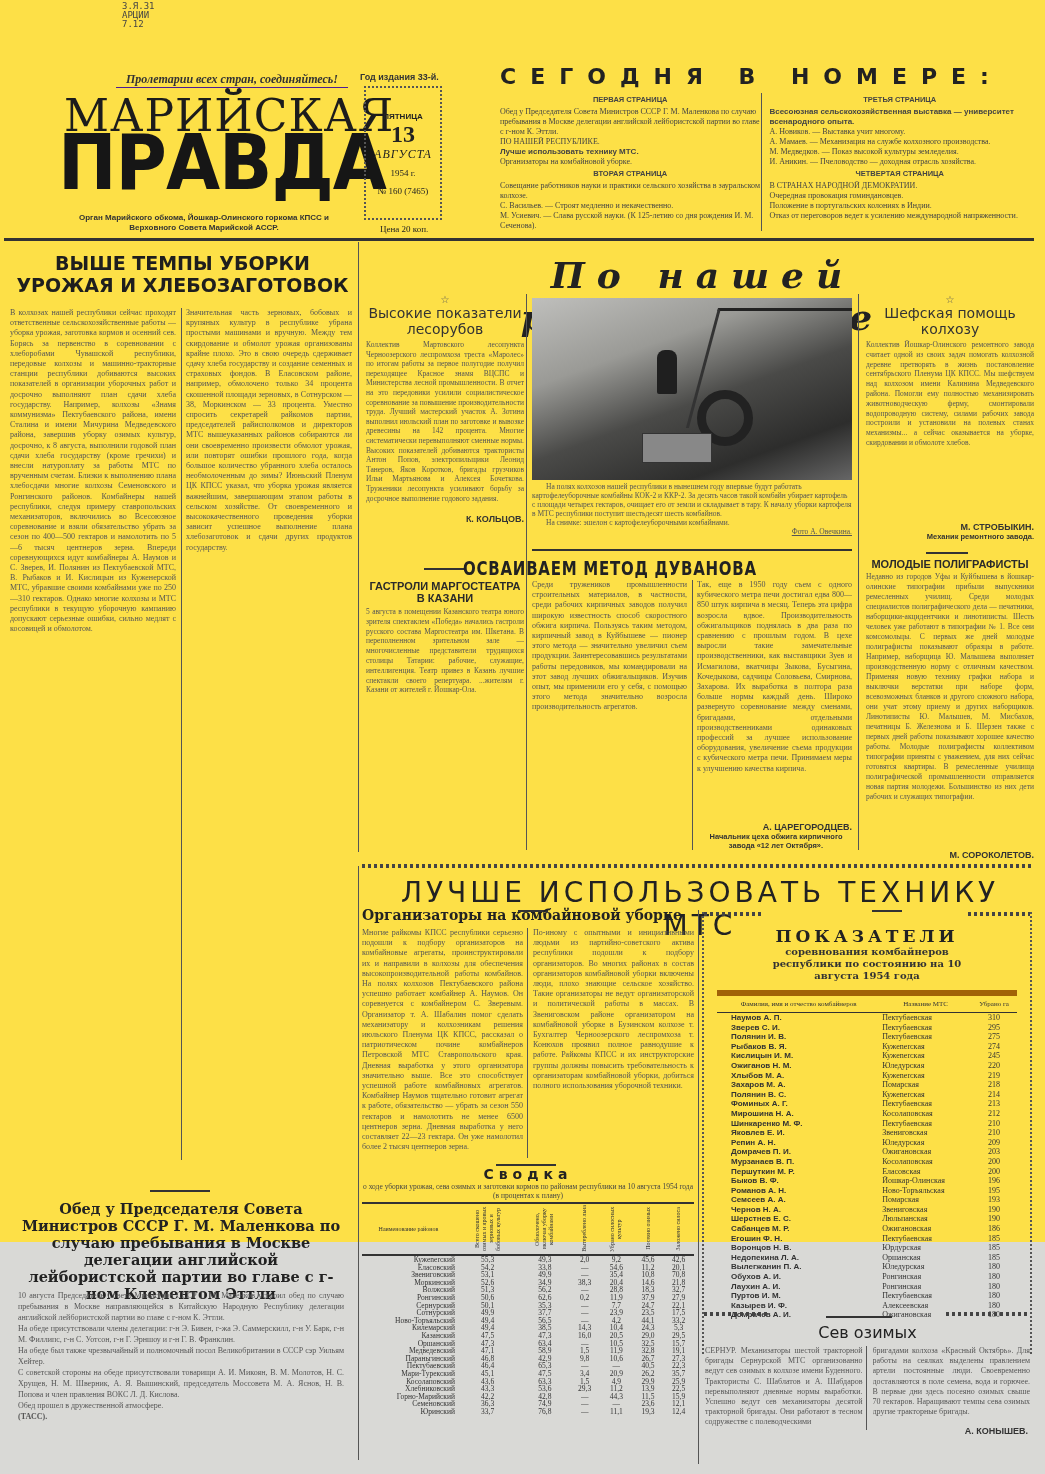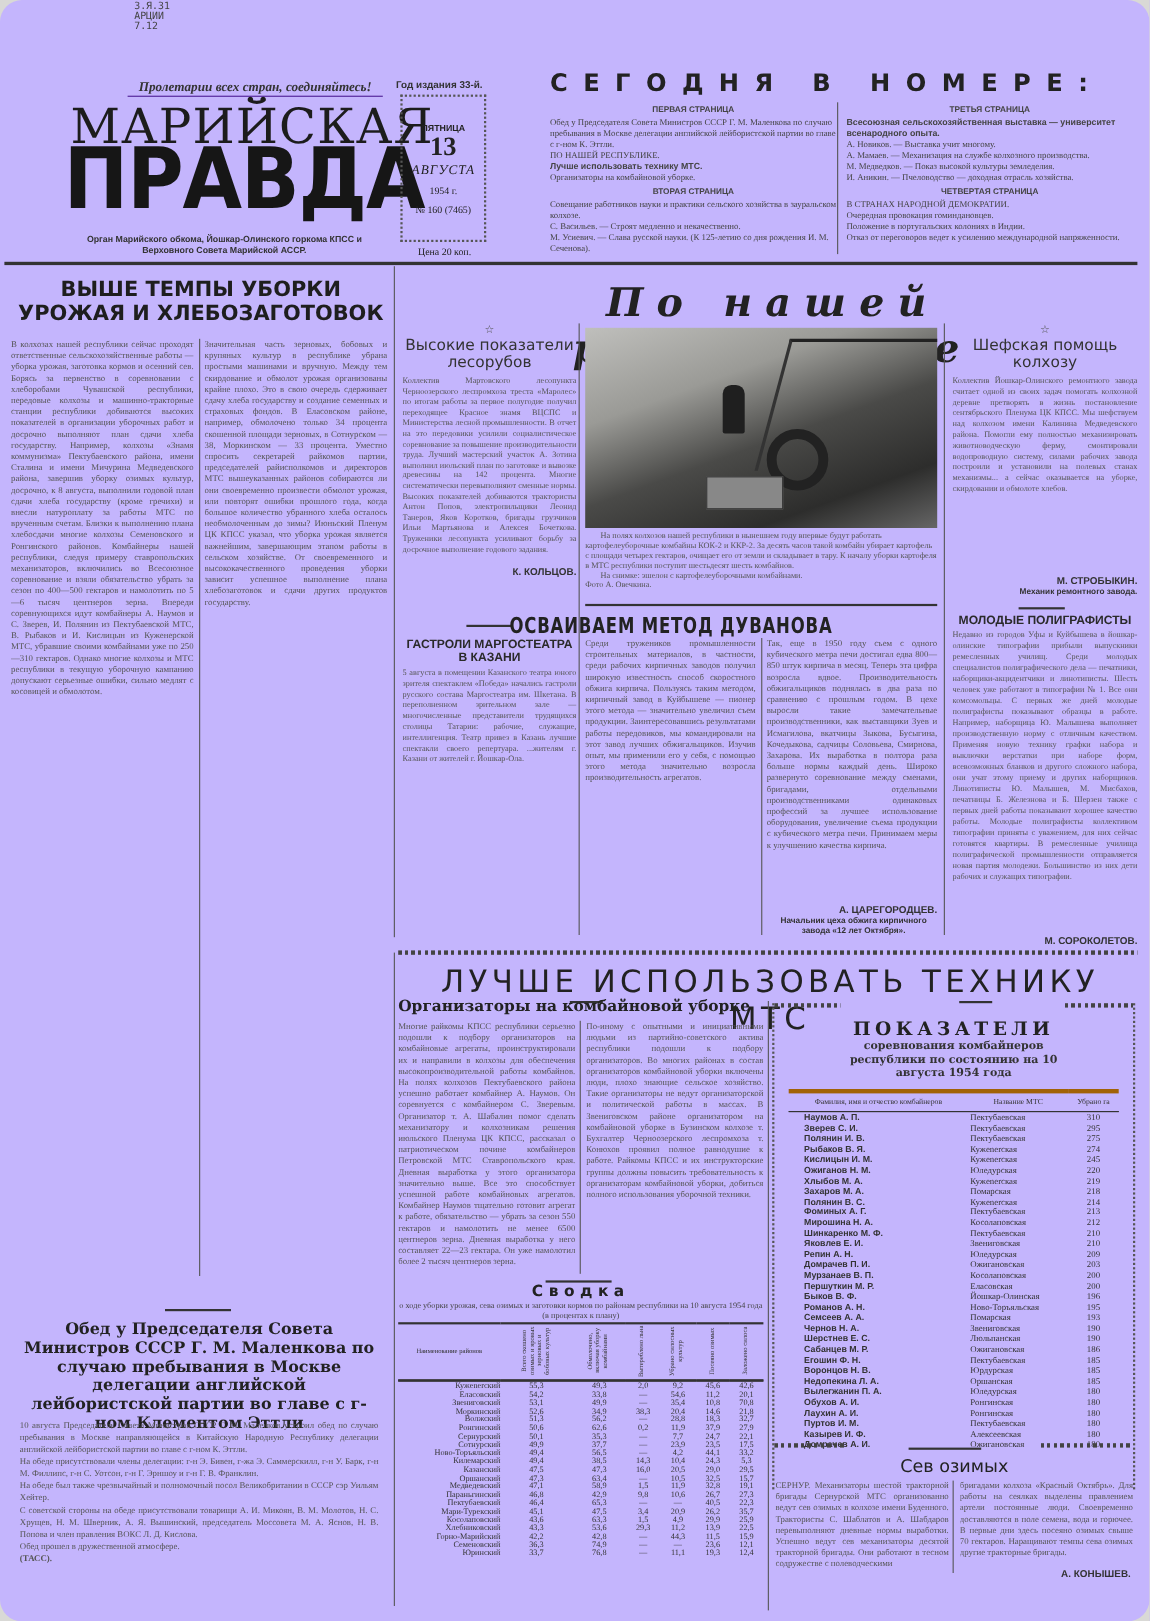--- a/index.html
+++ b/index.html
@@ -1,18 +1,18 @@
 <!DOCTYPE html>
 <html><head>
 <meta charset="utf-8">
 <style>
   * { box-sizing: border-box; margin: 0; padding: 0; }
   html, body { width: 1045px; height: 1474px; background: #d9d9d6; overflow: hidden; }
   body { font-family: "Liberation Serif", serif; color: #222; position: relative; }
-  .page { position: absolute; left: 0; top: 0; width: 1045px; height: 1474px; background: #c4b5fd; border-radius: 20px; }
+  .page { position: absolute; left: 0; top: 0; width: 1045px; height: 1242px; background: #fde047; }
   .stamp { position: absolute; left: 122px; top: 2px; font-family: "DejaVu Sans Mono", monospace; font-size: 9px; line-height: 9px; color: #444; }
   .motto { position: absolute; left: 116px; top: 72px; width: 232px; font-style: italic; font-weight: bold; font-size: 12px; text-align: center; border-bottom: 1px solid #4c1d95; color: #333; }
   .title1 { position: absolute; left: 64px; top: 90px; width: 280px; font-family: "DejaVu Serif", serif; font-size: 44px; letter-spacing: 1px; color: #1c1c1c; text-align: center; }
   .title2 { position: absolute; left: 58px; top: 124px; width: 288px; font-family: "DejaVu Sans", sans-serif; font-weight: bold; font-size: 70px; letter-spacing: -1px; line-height: 78px; color: #161616; text-align: center; transform: scaleY(1.1); }
   .organ { position: absolute; left: 64px; top: 213px; width: 280px; font-family: "Liberation Sans", sans-serif; font-weight: bold; font-size: 8px; text-align: center; line-height: 10px; color: #333; }
   .year { position: absolute; left: 360px; top: 72px; font-family: "Liberation Sans", sans-serif; font-weight: bold; font-size: 9px; color: #333; }
   .datebox { position: absolute; left: 364px; top: 86px; width: 78px; height: 134px; border: 2px dotted #555; text-align: center; padding-top: 24px; }
   .datebox .dow { font-family: "Liberation Sans", sans-serif; font-weight: bold; font-size: 8px; }
   .datebox .day { font-size: 24px; font-weight: bold; line-height: 26px; }
   .datebox .month { font-style: italic; font-size: 12px; letter-spacing: 1px; }
@@ -44,21 +44,21 @@
   .sigsub { font-family: "Liberation Sans", sans-serif; font-weight: bold; font-size: 7.5px; text-align: right; color: #333; }
   .sechead { font-family: "Liberation Sans", sans-serif; font-weight: bold; font-size: 11px; text-align: center; color: #2a2a2a; }
   .dub { position: absolute; left: 370px; top: 556px; width: 480px; text-align: center; font-family: "DejaVu Sans", sans-serif; font-weight: bold; font-size: 20px; letter-spacing: 1px; transform: scaleX(0.75); color: #222; }
   .mts { position: absolute; left: 365px; top: 876px; width: 670px; text-align: center; font-family: "DejaVu Sans", sans-serif; font-size: 28px; letter-spacing: 4px; color: #222; }
   .wavy { position: absolute; height: 4px; background: repeating-linear-gradient(90deg, #444 0 3px, transparent 3px 6px); }
   .org-h { position: absolute; left: 362px; top: 907px; width: 330px; font-family: "DejaVu Serif", serif; font-weight: bold; font-size: 14px; color: #222; }
   .pokaz { position: absolute; left: 702px; top: 912px; width: 330px; height: 442px; border-left: 2px dotted #555; border-right: 2px dotted #555; }
   .pokaz .h { text-align: center; font-family: "DejaVu Serif", serif; font-weight: bold; font-size: 17px; letter-spacing: 4px; margin-top: 14px; color: #222; }
   .pokaz .sub { text-align: center; font-family: "DejaVu Serif", serif; font-weight: bold; font-size: 10px; line-height: 12px; color: #333; }
   .pokaz table { width: 300px; margin: 8px auto 0; border-collapse: collapse; font-size: 8px; color: #333; }
-  .pokaz thead th { font-weight: normal; font-size: 7px; padding: 4px 2px; border-top: 4px solid #a16207; border-bottom: 1px solid #333; }
+  .pokaz thead th { font-weight: normal; font-size: 7px; padding: 4px 2px; border-top: 6px solid #a16207; border-bottom: 1px solid #333; }
   .pokaz td { padding: 0 2px; line-height: 9.6px; }
   .pokaz td.n { font-family: "Liberation Sans", sans-serif; font-weight: bold; padding-left: 14px; }
   .pokaz td.v { text-align: center; }
   .svodka { position: absolute; left: 362px; top: 1166px; width: 332px; }
   .svodka h3 { text-align: center; font-family: "DejaVu Sans", sans-serif; font-size: 14px; letter-spacing: 5px; color: #222; }
   .svodka .sub { text-align: center; font-size: 7.5px; line-height: 9px; color: #444; }
   .svodka table { width: 100%; border-collapse: collapse; font-size: 7.5px; color: #333; margin-top: 2px; }
   .svodka th { font-weight: normal; font-size: 6px; border-top: 2px solid #333; border-bottom: 2px solid #333; height: 52px; }
   .svodka th.vt span { display: inline-block; writing-mode: vertical-rl; transform: rotate(180deg); line-height: 7px; max-height: 50px; }
   .svodka td { line-height: 7.6px; text-align: center; }
@@ -160,21 +160,21 @@
 
   <div class="photo">
     <div class="frame"></div>
     <div class="wheel"></div>
     <div class="man"></div>
     <div class="cart"></div>
   </div>
   <div class="caption">
     <div style="text-indent:14px;">На полях колхозов нашей республики в нынешнем году впервые будут работать картофелеуборочные комбайны КОК-2 и ККР-2. За десять часов такой комбайн убирает картофель с площади четырех гектаров, очищает его от земли и складывает в тару. К началу уборки картофеля в МТС республики поступит шестьдесят шесть комбайнов.</div>
     <div style="margin-left:14px;">На снимке: эшелон с картофелеуборочными комбайнами.</div>
-    <div style="">Фото А. Овечкина.</div>
+    <div style="text-align:right;text-decoration:underline;">Фото А. Овечкина.</div>
   </div>
 
   <div class="hrule" style="left:532px; top:549px; width:320px; height:2px; background:#333;"></div>
   <div class="dub">ОСВАИВАЕМ МЕТОД ДУВАНОВА</div>
   <div class="textcols" style="left:532px; top:580px; width:320px; height:240px;">
     <div class="tc">Среди тружеников промышленности строительных материалов, в частности, среди рабочих кирпичных заводов получил широкую известность способ скоростного обжига кирпича. Пользуясь таким методом, кирпичный завод в Куйбышеве — пионер этого метода — значительно увеличил съем продукции. Заинтересовавшись результатами работы передовиков, мы командировали на этот завод лучших обжигальщиков. Изучив опыт, мы применили его у себя, с помощью этого метода значительно возросла производительность агрегатов.</div>
     <div class="tc">Так, еще в 1950 году съем с одного кубического метра печи достигал едва 800—850 штук кирпича в месяц. Теперь эта цифра возросла вдвое. Производительность обжигальщиков поднялась в два раза по сравнению с прошлым годом. В цехе выросли такие замечательные производственники, как выставщики Зуев и Исмагилова, вкатчицы Зыкова, Бусыгина, Кочедыкова, садчицы Соловьева, Смирнова, Захарова. Их выработка в полтора раза больше нормы каждый день. Широко развернуто соревнование между сменами, бригадами, отдельными производственниками одинаковых профессий за лучшее использование оборудования, увеличение съема продукции с кубического метра печи. Принимаем меры к улучшению качества кирпича.</div>
   </div>
   <div class="vrule" style="left:692px; top:580px; height:270px;"></div>
   <div style="position:absolute; left:700px; top:822px; width:152px;">

